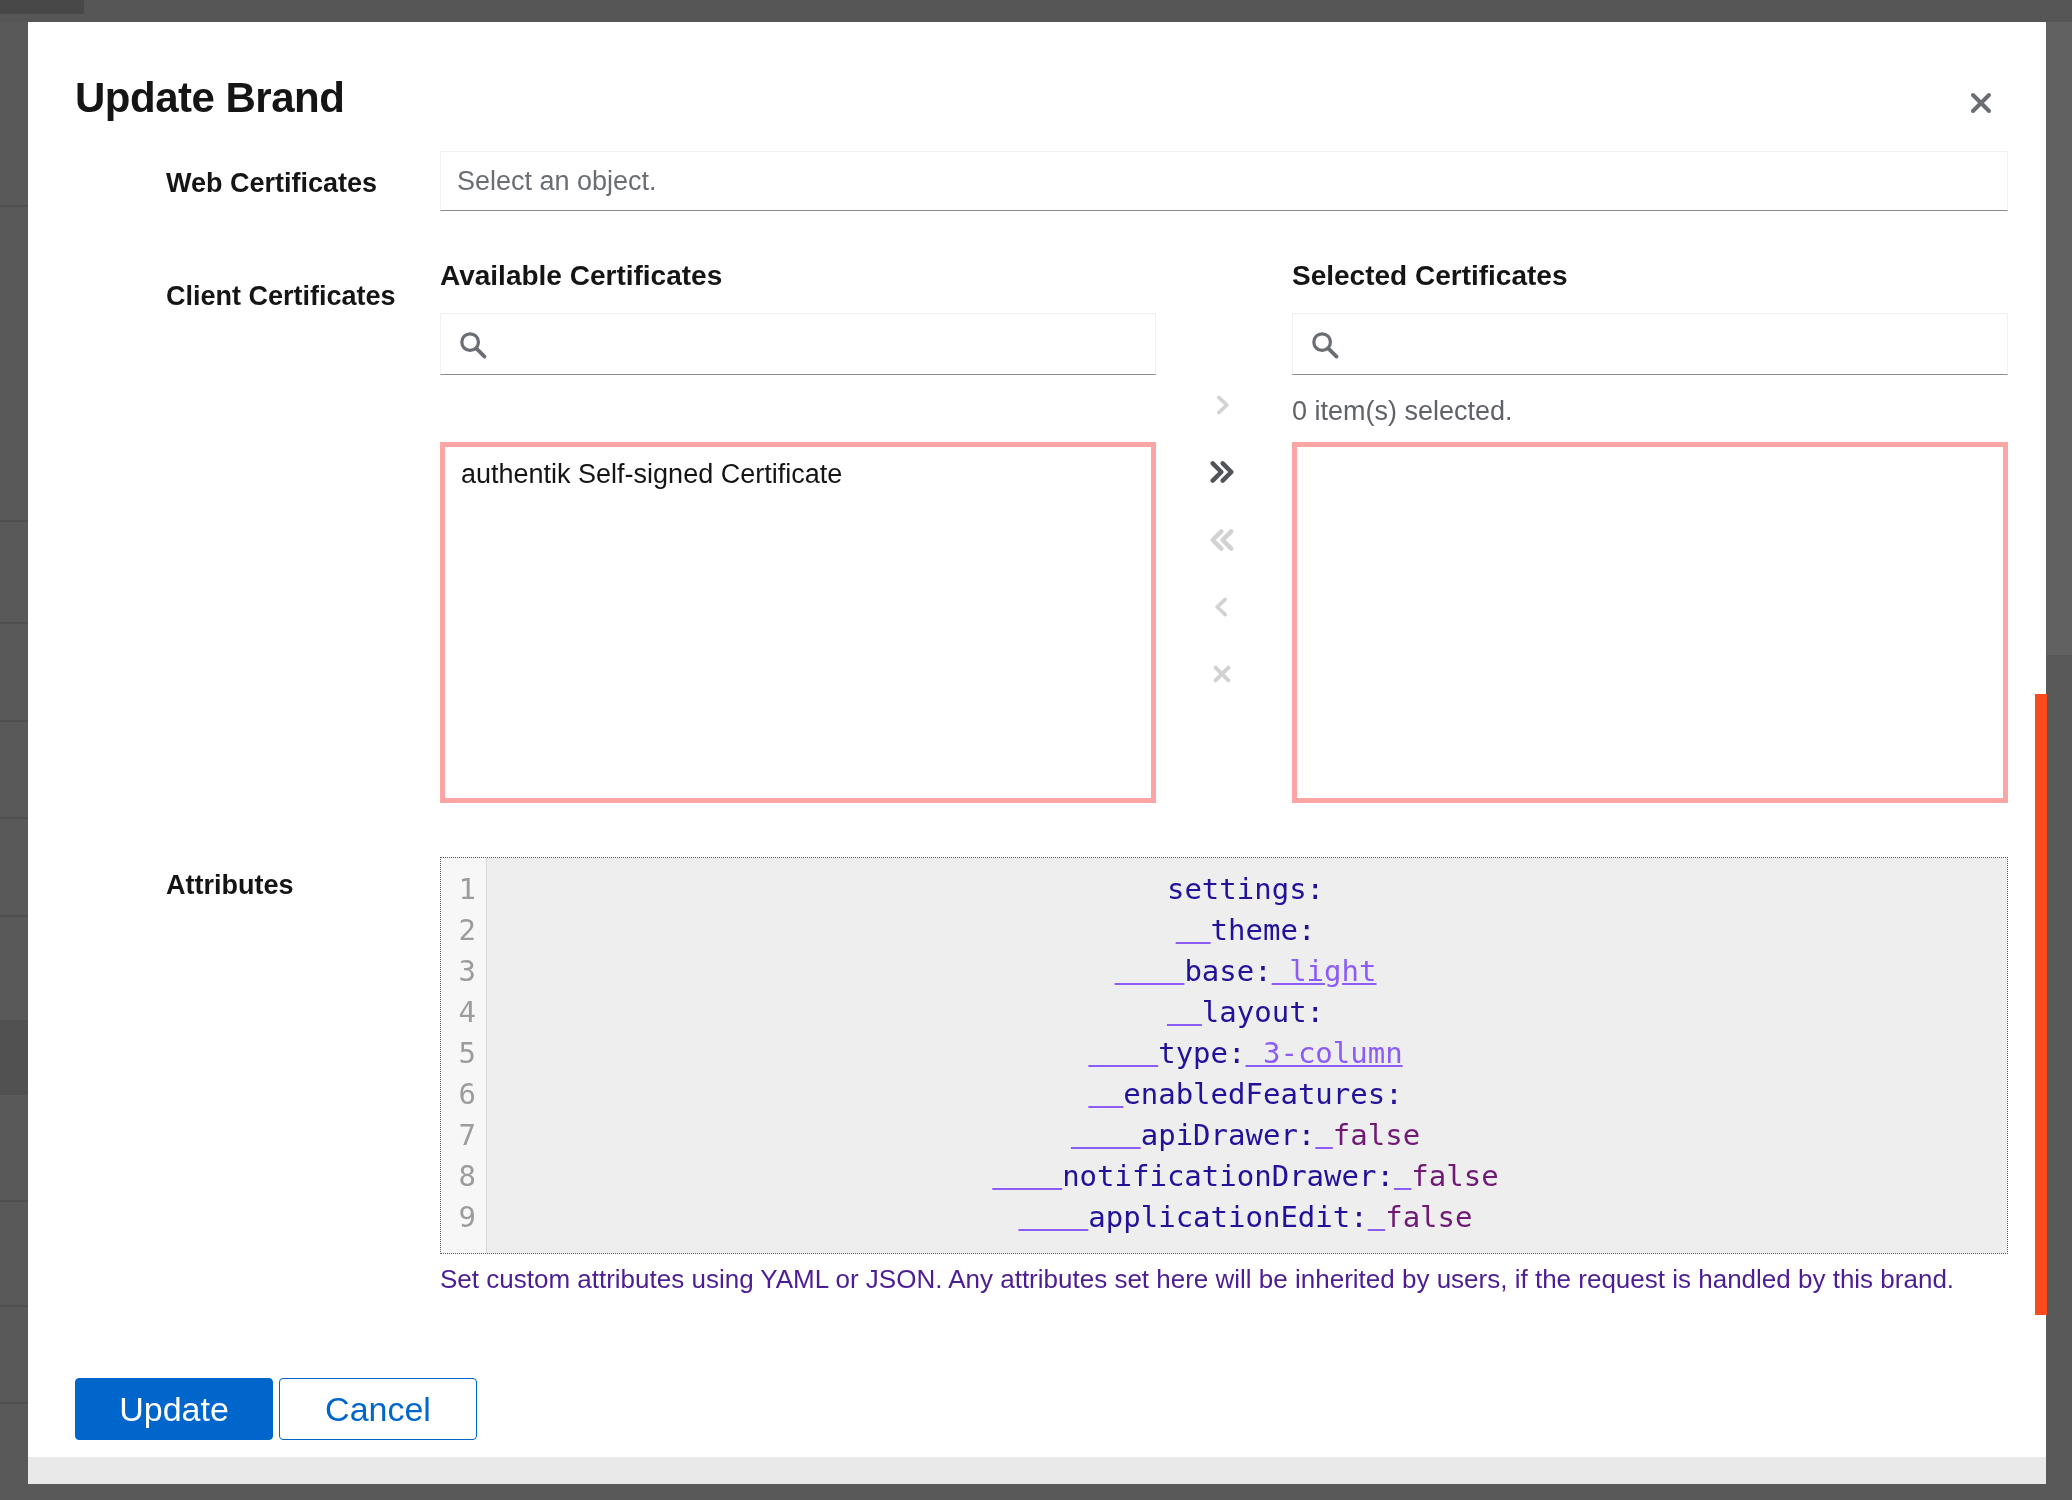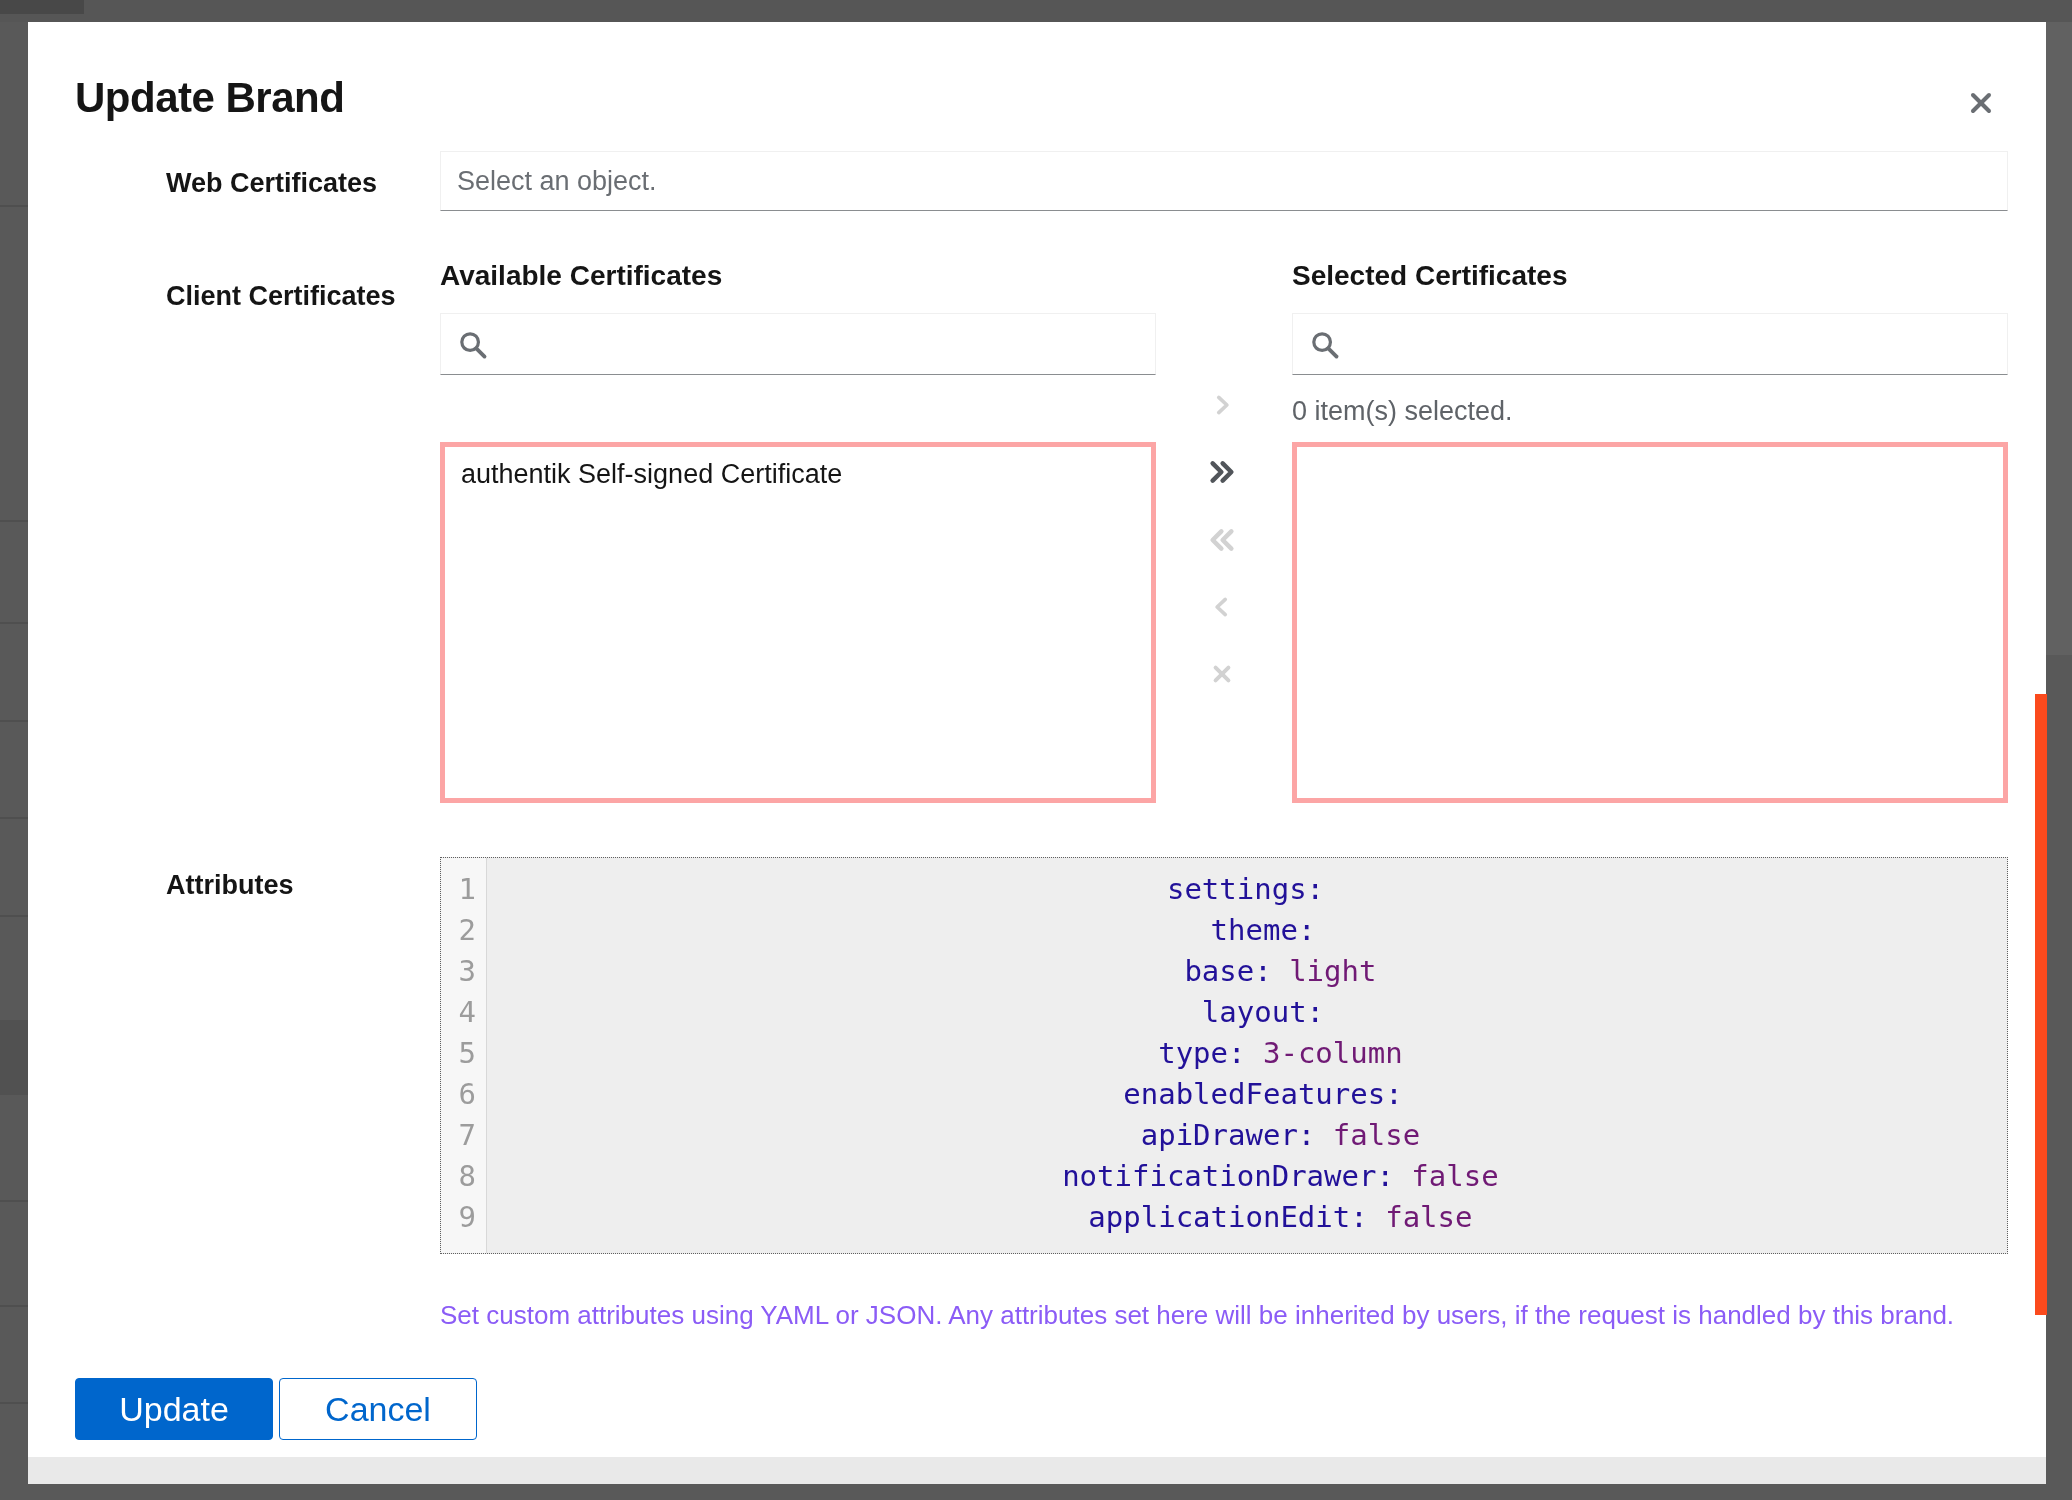--- a/index.html
+++ b/index.html
@@ -94,25 +94,25 @@
     font-family:"DejaVu Sans Mono", monospace; font-size:29px; line-height:41px;
     cursor:text;
   }
   #gutter {
     width:46px; background:#f7f7f7; border-right:1px solid #d8d8d8;
     color:#9c9c9c; text-align:right; padding:11px 10px 0 0; flex:none;
   }
   #code-lines { flex:1; padding:11px 17px 0 14px; white-space:pre; overflow:hidden;text-align:center; }
   .tok-key   { color:#221199; }
   .tok-kw    { color:#701a75; }
-  .tok-plain { color:#701a75; }
+  .tok-plain { color:#8b5cf6;text-decoration:underline; }
 
   .help-text {
     position:absolute; left:412px; top:1242px; width:1570px;
-    font-size:26px; color:#8b5cf6;margin-top:36px;
+    font-size:26px; color:#4c1d95;
   }
 
   
   .btn {
     position:absolute; top:1356px; height:62px; border-radius:4px;
     font-family:"Liberation Sans", sans-serif; font-size:34px; cursor:pointer;
   }
   #update-btn { left:47px;  width:198px; background:#0066cc; border:1px solid #0066cc; color:#ffffff; }
   #cancel-btn { left:251px; width:198px; background:#ffffff; border:1px solid #0066cc; color:#0066cc; }
 </style>

